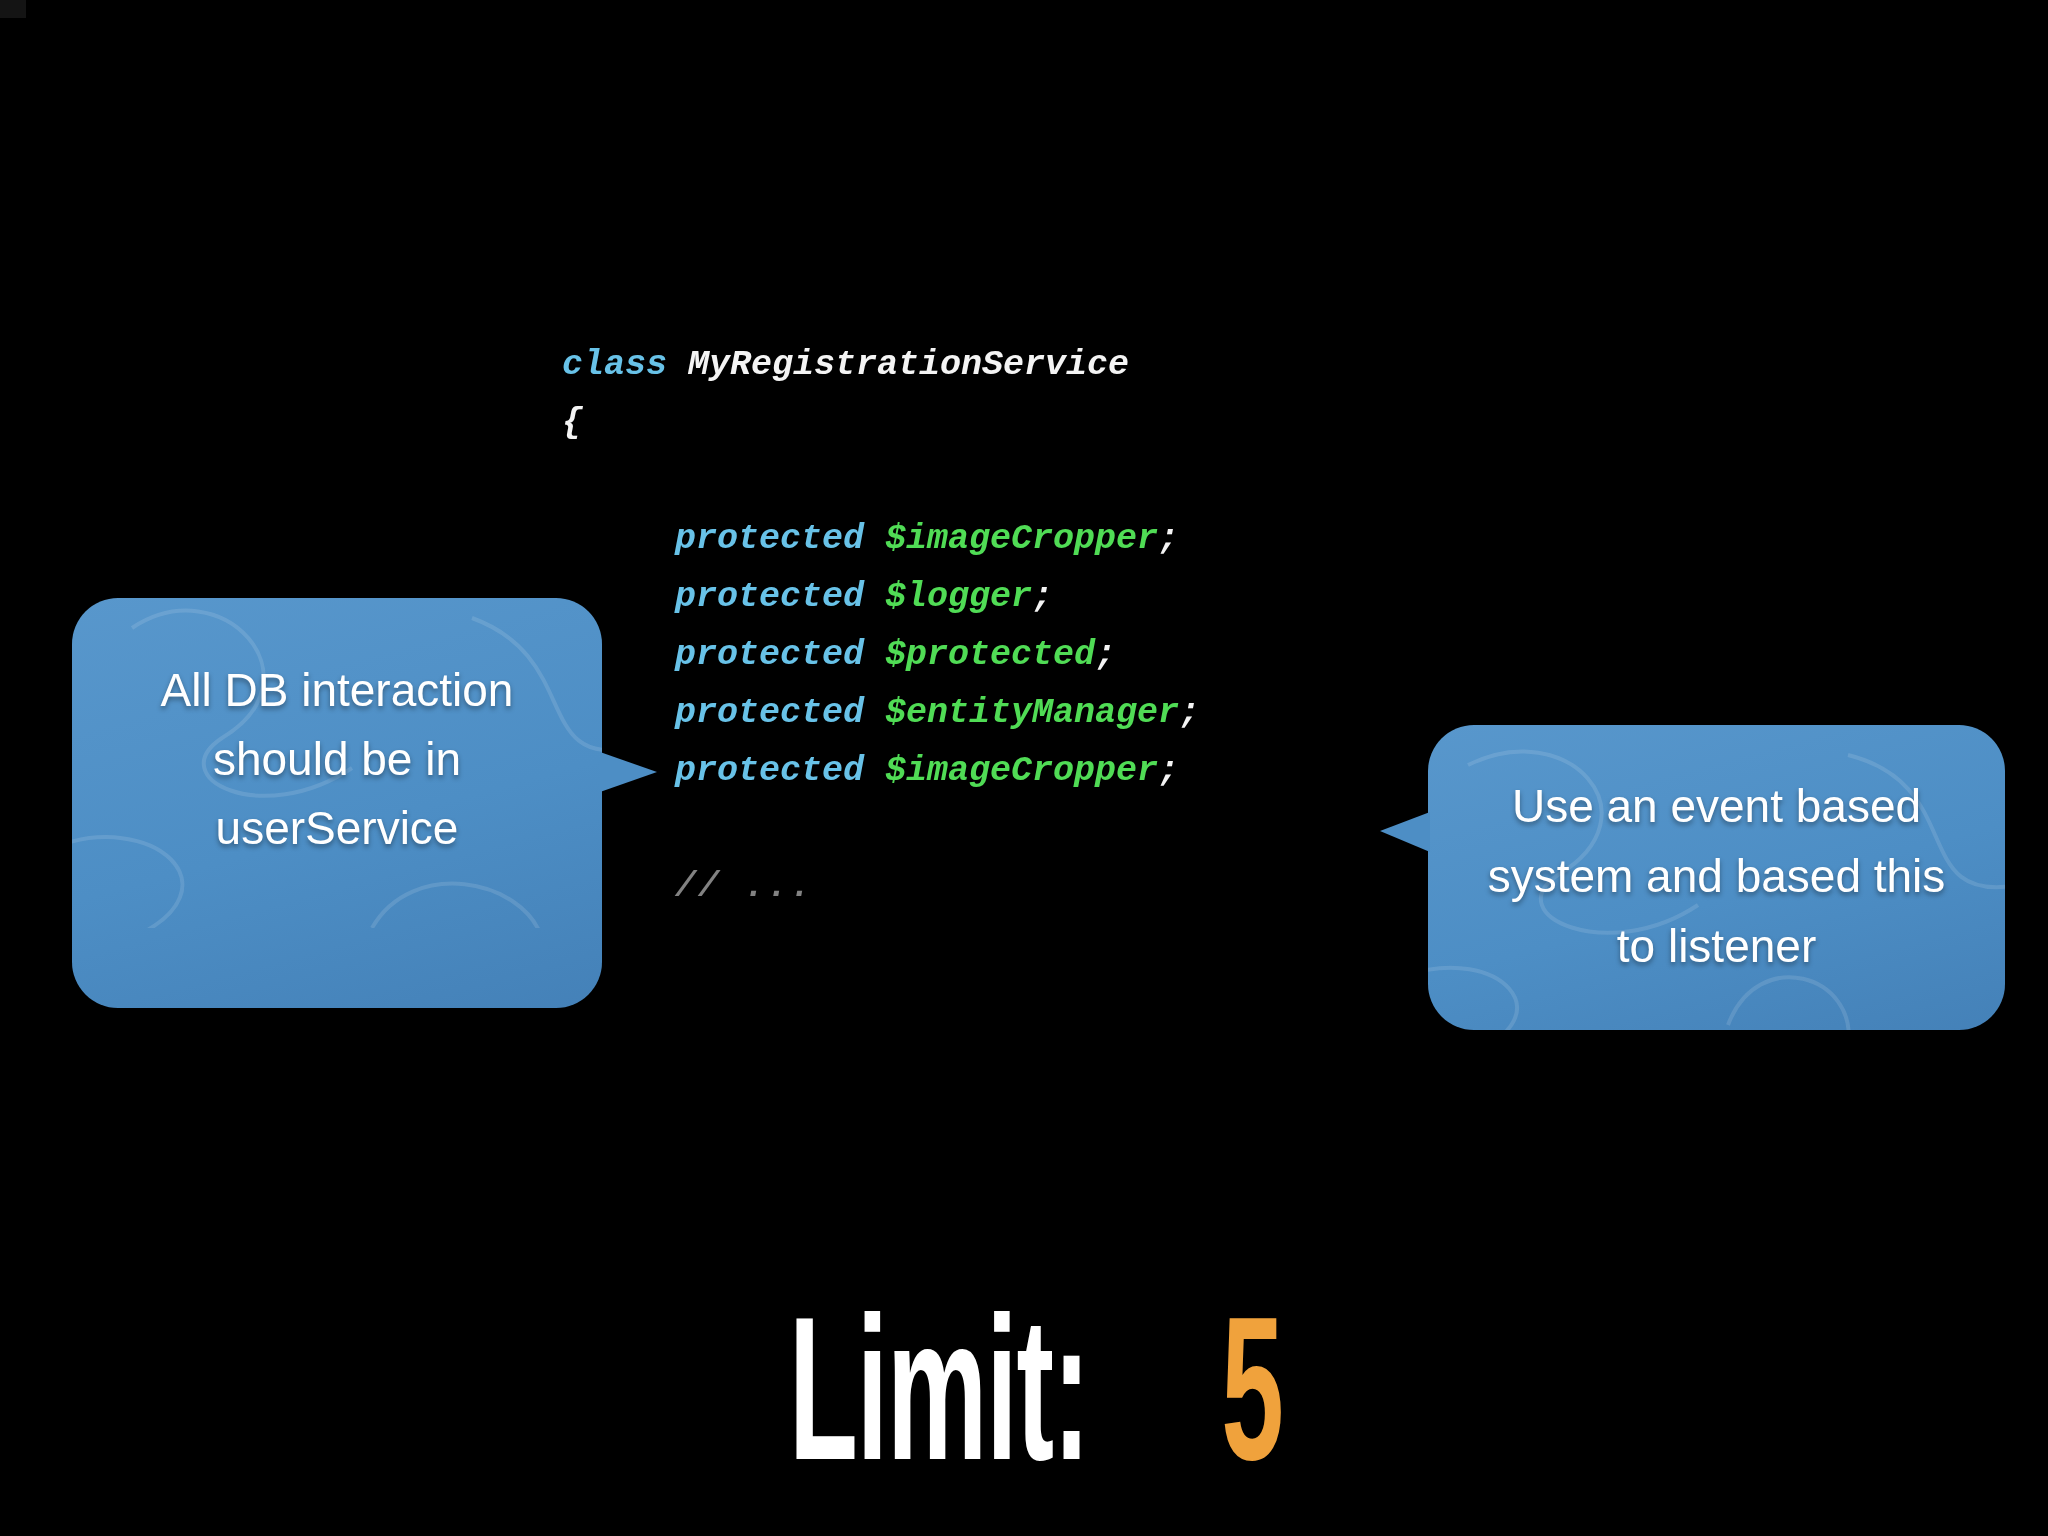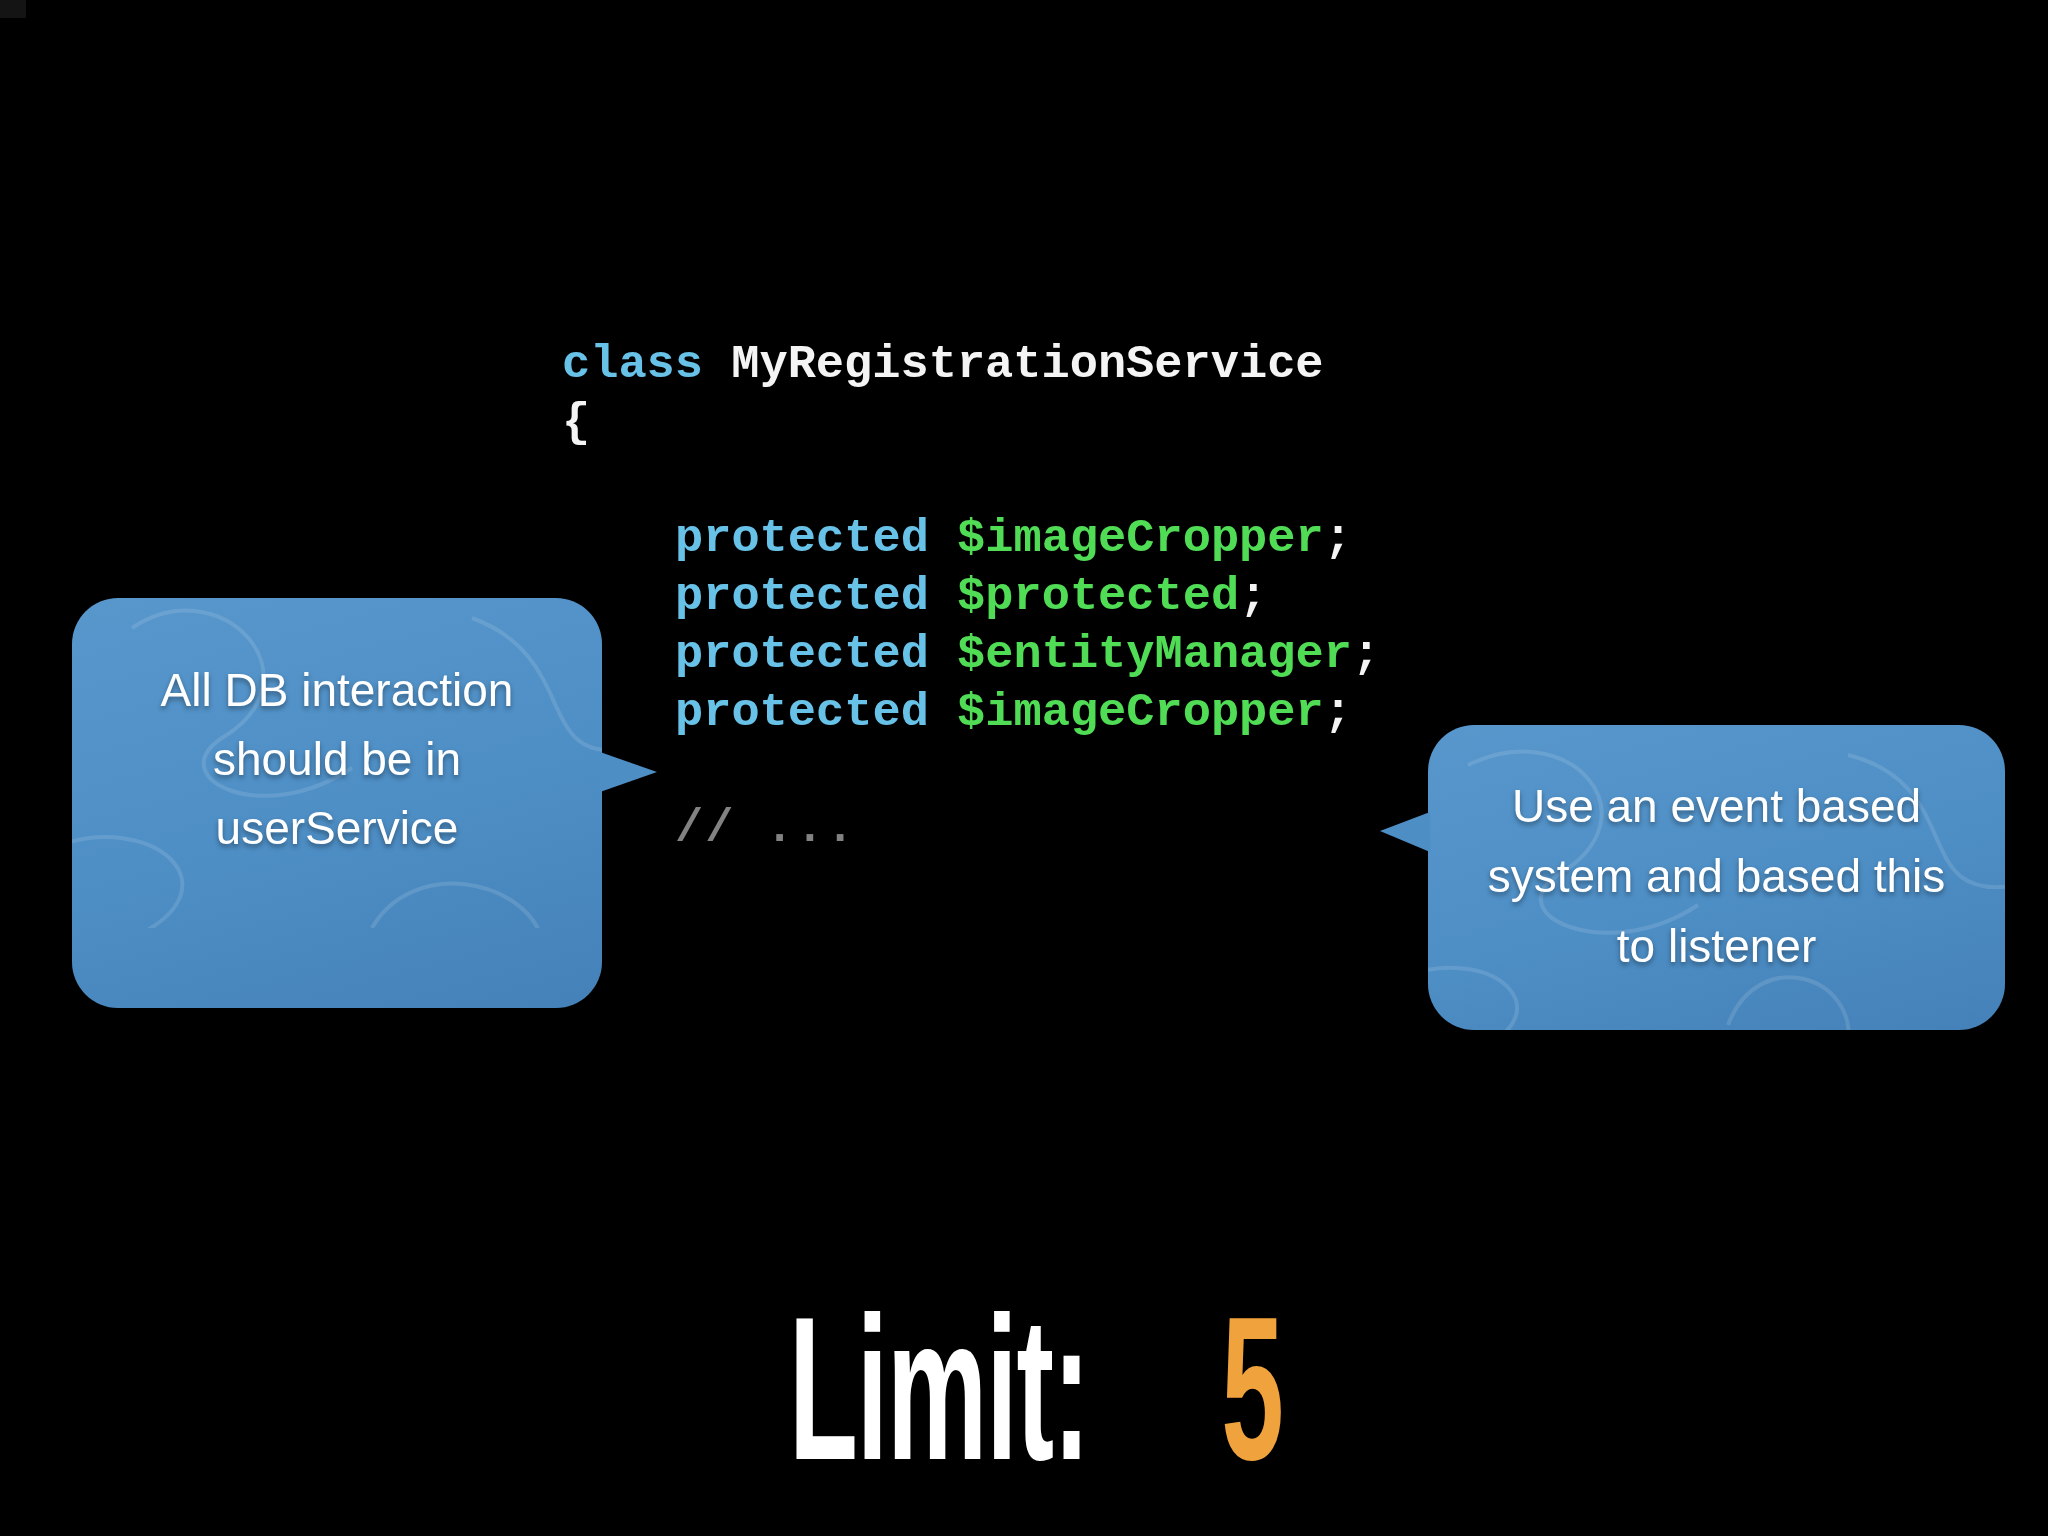--- a/index.html
+++ b/index.html
@@ -22,24 +22,25 @@
     background: #141414;
   }
 
   
   .code {
     position: absolute;
     left: 562px;
     top: 336px;
     font-family: "Liberation Mono", monospace;
     font-weight: 700;
-    font-size: 47px;
+    font-size: 35px;
     line-height: 58px;
     color: var(--plain, #f4f4f4);
     white-space: nowrap;
+    font-style: italic;
   }
   .cl { height: 58px; }
   .ind { padding-left: 113px; }
   .kw { color: var(--keyword, #68c2e8); }
   .vr { color: var(--variable, #50dc55); }
   .pl { color: var(--plain, #f4f4f4); }
   .cm { color: var(--comment, #828282); letter-spacing: 2px; }
 
   
   .callout {
@@ -115,20 +116,21 @@
 
 <div class="slide">
 
   <div class="corner-artifact"></div>
 
   <div class="code">
     <div class="cl"><span class="kw">class</span> <span class="pl">MyRegistrationService</span></div>
     <div class="cl"><span class="pl">{</span></div>
     <div class="cl"></div>
     <div class="cl ind"><span class="kw">protected</span> <span class="vr">$imageCropper</span><span class="pl">;</span></div>
+    <div class="cl ind"><span class="kw">protected</span> <span class="vr">$logger</span><span class="pl">;</span></div>
     <div class="cl ind"><span class="kw">protected</span> <span class="vr">$protected</span><span class="pl">;</span></div>
     <div class="cl ind"><span class="kw">protected</span> <span class="vr">$entityManager</span><span class="pl">;</span></div>
     <div class="cl ind"><span class="kw">protected</span> <span class="vr">$imageCropper</span><span class="pl">;</span></div>
     <div class="cl"></div>
     <div class="cl ind"><span class="cm">// ...</span></div>
     <div class="cl"><span class="pl">}</span></div>
   </div>
 
   <div class="callout callout-left">
     <svg class="texture" width="530" height="330" viewBox="0 0 530 330">

